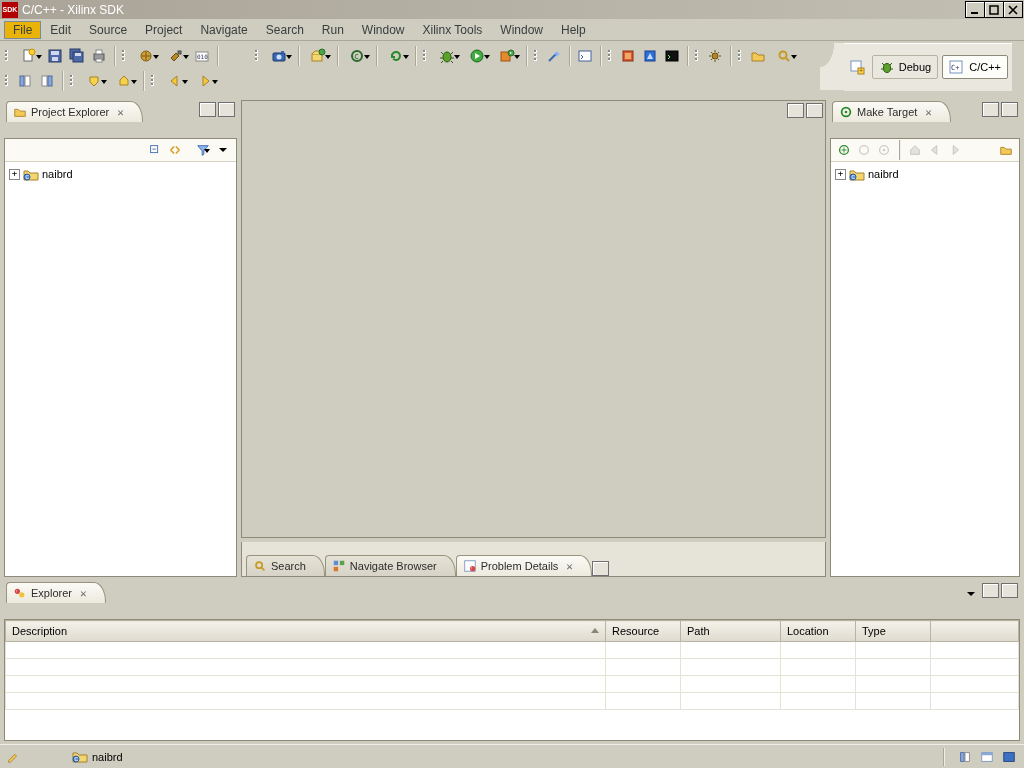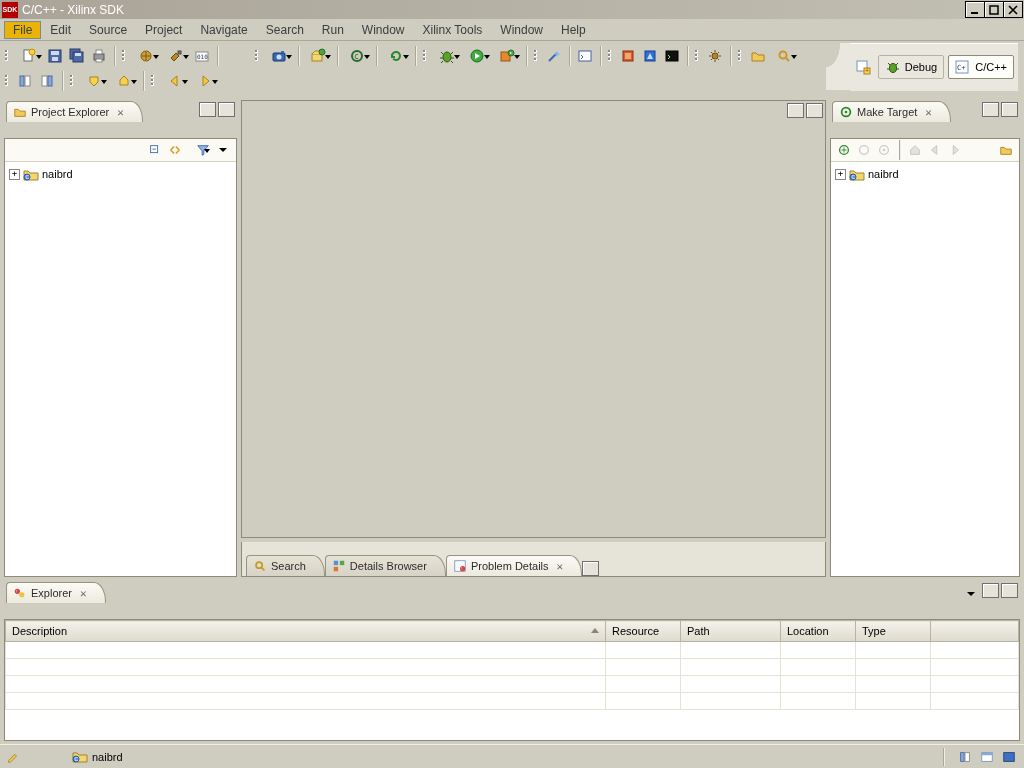--- a/index.html
+++ b/index.html
@@ -76,21 +76,21 @@
     content:""; position:absolute; right:2px; top: 10px;
     border-left:3px solid transparent; border-right:3px solid transparent;
     border-top:4px solid #000;
   }
   .tsep { width:1px; height:20px; background:#aaa698; margin:0 4px; box-shadow:1px 0 0 #efeee8; }
   .ticon { width:16px; height:16px; }
   .tspacer { flex: 1; }
 
   
   .persp-wrap {
-    position: absolute; right: 6px; top: 2px;
+    position: absolute; right: 12px; top: 2px;
     display: flex; align-items: center; height: 47px;
   }
   .persp-curve {
     width: 24px; height: 47px;
     background: radial-gradient(ellipse 28px 48px at 0% 0%, #cfccc0 49%, #e9e7de 51%);
   }
   .persp-bar {
     height: 47px; display:flex; align-items:center;
     background: #e9e7de; padding: 0 4px 0 2px;
     border-top: 1px solid #fff;
@@ -680,21 +680,21 @@
           <path d="M10 10l3 3" stroke="#c79a24" stroke-width="2"></path>
         </svg>
       <span>Search</span>
     </div>
     <div class="tab">
       <svg width="14" height="14" viewBox="0 0 16 16">
           <rect x="2" y="2" width="5" height="5" fill="#5a8fd6"></rect>
           <rect x="9" y="2" width="5" height="5" fill="#5aa24b"></rect>
           <rect x="2" y="9" width="5" height="5" fill="#d67a2a"></rect>
         </svg>
-      <span>Details Browser</span>
+      <span>Navigate Browser</span>
     </div>
     <div class="tab active">
       <svg width="14" height="14" viewBox="0 0 16 16">
           <rect x="2" y="2" width="12" height="12" fill="#fff" stroke="#7a94bd"></rect>
           <circle cx="11" cy="11" r="3" fill="#d64545"></circle>
           <text x="9.5" y="13" font-size="5" fill="#fff">!</text>
         </svg>
       <span>Problem Details</span>
       <span class="x">✕</span>
     </div>

